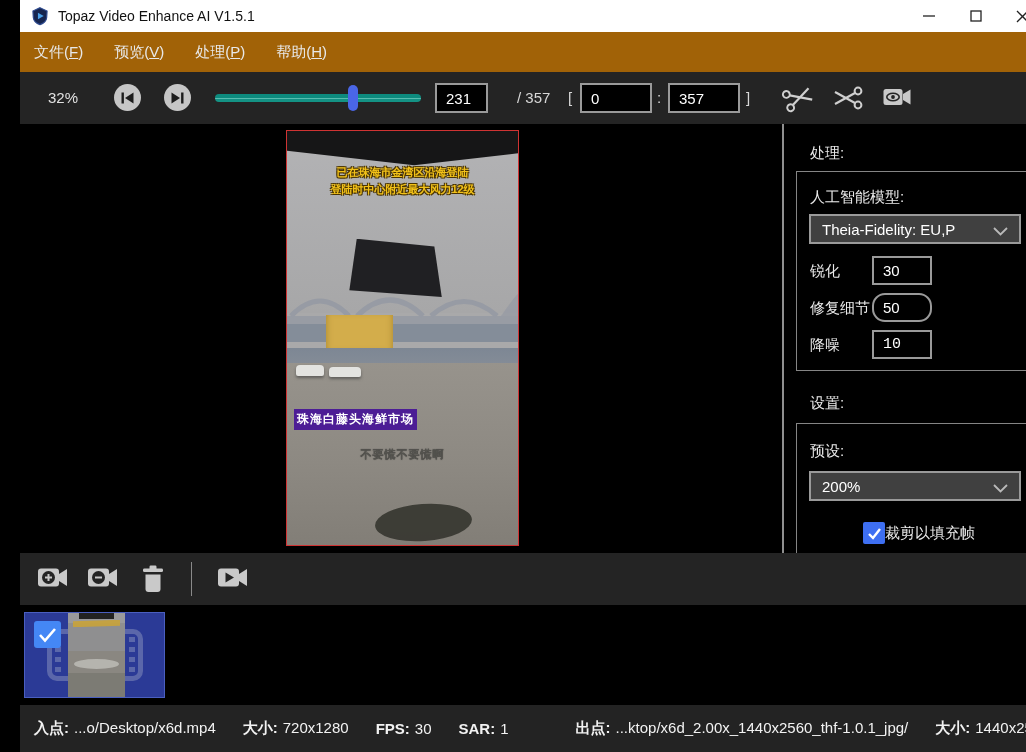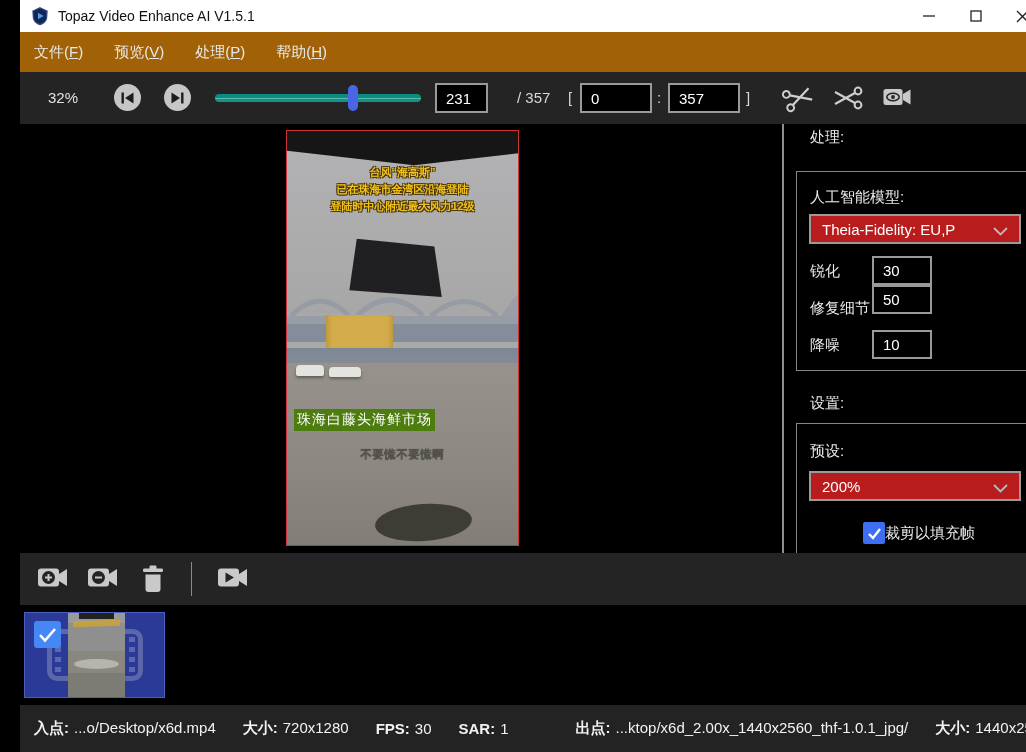--- a/index.html
+++ b/index.html
@@ -44,31 +44,31 @@
   .v-sky { position:absolute; left:0; top:0; width:100%; height:44%; background:linear-gradient(180deg,#b3b3b5,#a7a7a8); }
   .v-awning { position:absolute; left:0; top:0; width:100%; height:36px; background:#161617; clip-path:polygon(0 0,100% 0,100% 62%,55% 95%,0 55%); }
   .v-hang { position:absolute; left:27%; top:26%; width:40%; height:16%; background:#202023; clip-path:polygon(8% 0,92% 12%,100% 88%,0 78%); }
   .v-title { position:absolute; left:0; top:8%; width:100%; text-align:center; font-size:11px; font-weight:bold; line-height:1.55; color:#f3c218;
     text-shadow:-1px -1px 0 #4a3400,1px -1px 0 #4a3400,-1px 1px 0 #4a3400,1px 1px 0 #4a3400; }
   .v-bridge { position:absolute; left:0; top:36%; width:100%; height:62px; }
   .v-container { position:absolute; left:17%; top:44.5%; width:29%; height:10%; background:#d3ad4b; box-shadow:inset 0 -4px 6px rgba(120,90,20,.5); }
   .v-wall { position:absolute; left:0; top:52.5%; width:100%; height:7.5%; background:linear-gradient(180deg,#7d8794,#8b9099); }
   .v-water { position:absolute; left:0; top:56%; width:100%; height:44%; background:linear-gradient(180deg,#97938c,#8d8982 55%,#827e77); }
   .v-car { position:absolute; background:#e3e3e0; border-radius:4px 4px 2px 2px; box-shadow:0 2px 3px rgba(60,60,60,.6); }
-  .v-label { position:absolute; left:3%; top:67.2%; background:#4d7c0f; color:#fff; font-size:14px; font-weight:normal; padding:2px 3px; letter-spacing:1px; }
+  .v-label { position:absolute; left:3%; top:67.2%; background:#4c1d95; color:#fff; font-size:12px; font-weight:bold; padding:2px 3px; letter-spacing:1px; }
   .v-subtitle { position:absolute; left:0; top:76.3%; width:100%; text-align:center; font-size:11px; font-weight:bold; color:#55544f; text-shadow:0 0 1px #2c2c2c; letter-spacing:1px; }
   .v-blob { position:absolute; left:38%; top:90%; width:42%; height:9%; background:#35352f; border-radius:50%; transform:rotate(-4deg); opacity:.9; }
   
   .panel { position:absolute; left:766px; top:0; width:260px; height:429px; overflow:hidden; font-size:15px; color:#eaeaea; }
   .p-section-label { position:absolute; left:24px; }
   .group { position:absolute; left:10px; width:236px; border:1px solid #858585; }
   .group1 { top:47px; height:200px; }
   .group2 { top:299px; height:260px; }
   .g-label { position:absolute; left:13px; }
-  .dropdown { position:absolute; left:12px; width:212px; height:30px; background:#b91c1c; border:2px solid #9a9a9a; display:flex; align-items:center; padding-left:11px; color:#fff; }
+  .dropdown { position:absolute; left:12px; width:212px; height:30px; background:#404040; border:2px solid #9a9a9a; display:flex; align-items:center; padding-left:11px; color:#fff; }
   .dropdown .chev { position:absolute; right:11px; top:11px; }
   .param-label { position:absolute; left:13px;font-family:Liberation Mono, monospace; }
   .param-input { position:absolute; left:75px; width:60px; height:29px; background:#000; border:2px solid #9a9a9a; color:#fff; font-size:15px; padding-left:9px; }
   .checkbox-row { position:absolute; left:66px; top:98px; display:flex; align-items:center; }
   .checkbox { width:22px; height:22px; background:#3e6ff2; border-radius:2px; display:flex; align-items:center; justify-content:center; }
   .panel-scrollbar { position:absolute; left:1021px; top:0; width:3px; height:429px; background:#6e6e6e; }
   
   .bottombar { position:absolute; left:0; top:553px; width:1026px; height:52px; background:#242424; }
   .bb-icon { position:absolute; top:11px; background:none; border:none; }
   .bb-add { left:16px; } .bb-remove { left:66px; } .bb-trash { left:120px; } .bb-process { left:196px; }
@@ -186,21 +186,20 @@
     </button>
   </div>
 
   <div class="main">
 
     <div class="preview-frame">
       <div class="v-sky"></div>
       <div class="v-awning"></div>
       <div class="v-hang"></div>
       <div class="v-title">
-        <div>台风“海高斯”</div>
         <div>已在珠海市金湾区沿海登陆</div>
         <div>登陆时中心附近最大风力12级</div>
       </div>
       <svg class="v-bridge" viewBox="0 0 231 62" preserveAspectRatio="none">
         <rect x="0" y="36" width="231" height="8" fill="#989ca4"></rect>
         <path d="M4 36 Q33 6 62 36" fill="none" stroke="#979ba4" stroke-width="5"></path>
         <path d="M70 36 Q103 4 136 36" fill="none" stroke="#979ba4" stroke-width="5"></path>
         <path d="M144 36 Q177 7 210 36" fill="none" stroke="#979ba4" stroke-width="5"></path>
         <path d="M214 36 Q228 16 231 14 L231 36 Z" fill="#979ba4" opacity=".8"></path>
         <rect x="0" y="44" width="231" height="18" fill="#848d99"></rect>
@@ -211,36 +210,36 @@
       <div class="v-car" style="left:4%;top:56.5%;width:12%;height:2.6%;"></div>
       <div class="v-car" style="left:18%;top:57%;width:14%;height:2.4%;"></div>
       <div class="v-label">珠海白藤头海鲜市场</div>
       <div class="v-subtitle">不要慌不要慌啊</div>
       <div class="v-blob"></div>
     </div>
 
     <div class="splitter"></div>
 
     <div class="panel">
-      <div class="p-section-label" style="top:4px">处理:</div>
+      <div class="p-section-label" style="top:20px">处理:</div>
 
       <div class="group group1">
         <div class="g-label" style="top:16px">人工智能模型:</div>
         <div class="dropdown" style="top:42px">
           <span>Theia-Fidelity: EU,P</span>
           <svg class="chev" width="15" height="9" viewBox="0 0 15 9">
               <polyline points="1,1 7.5,7.5 14,1" fill="none" stroke="#b9b9b9" stroke-width="1.8"></polyline>
             </svg>
         </div>
         <div class="param-label" style="top:90px">锐化</div>
         <input class="param-input" style="top: 84px;" value="30">
         <div class="param-label" style="top:127px">修复细节</div>
-        <input class="param-input" style="top: 113px;" value="50">
+        <input class="param-input" style="top: 121px; border-radius: 13px;" value="50">
         <div class="param-label" style="top:164px">降噪</div>
-        <input class="param-input" style="top: 158px;" value="10">
+        <input class="param-input" style="top: 158px; font-family: Liberation Mono, monospace;" value="10">
       </div>
 
       <div class="p-section-label" style="top:270px">设置:</div>
 
       <div class="group group2">
         <div class="g-label" style="top:18px">预设:</div>
         <div class="dropdown" style="top:47px">
           <span>200%</span>
           <svg class="chev" width="15" height="9" viewBox="0 0 15 9">
               <polyline points="1,1 7.5,7.5 14,1" fill="none" stroke="#b9b9b9" stroke-width="1.8"></polyline>

